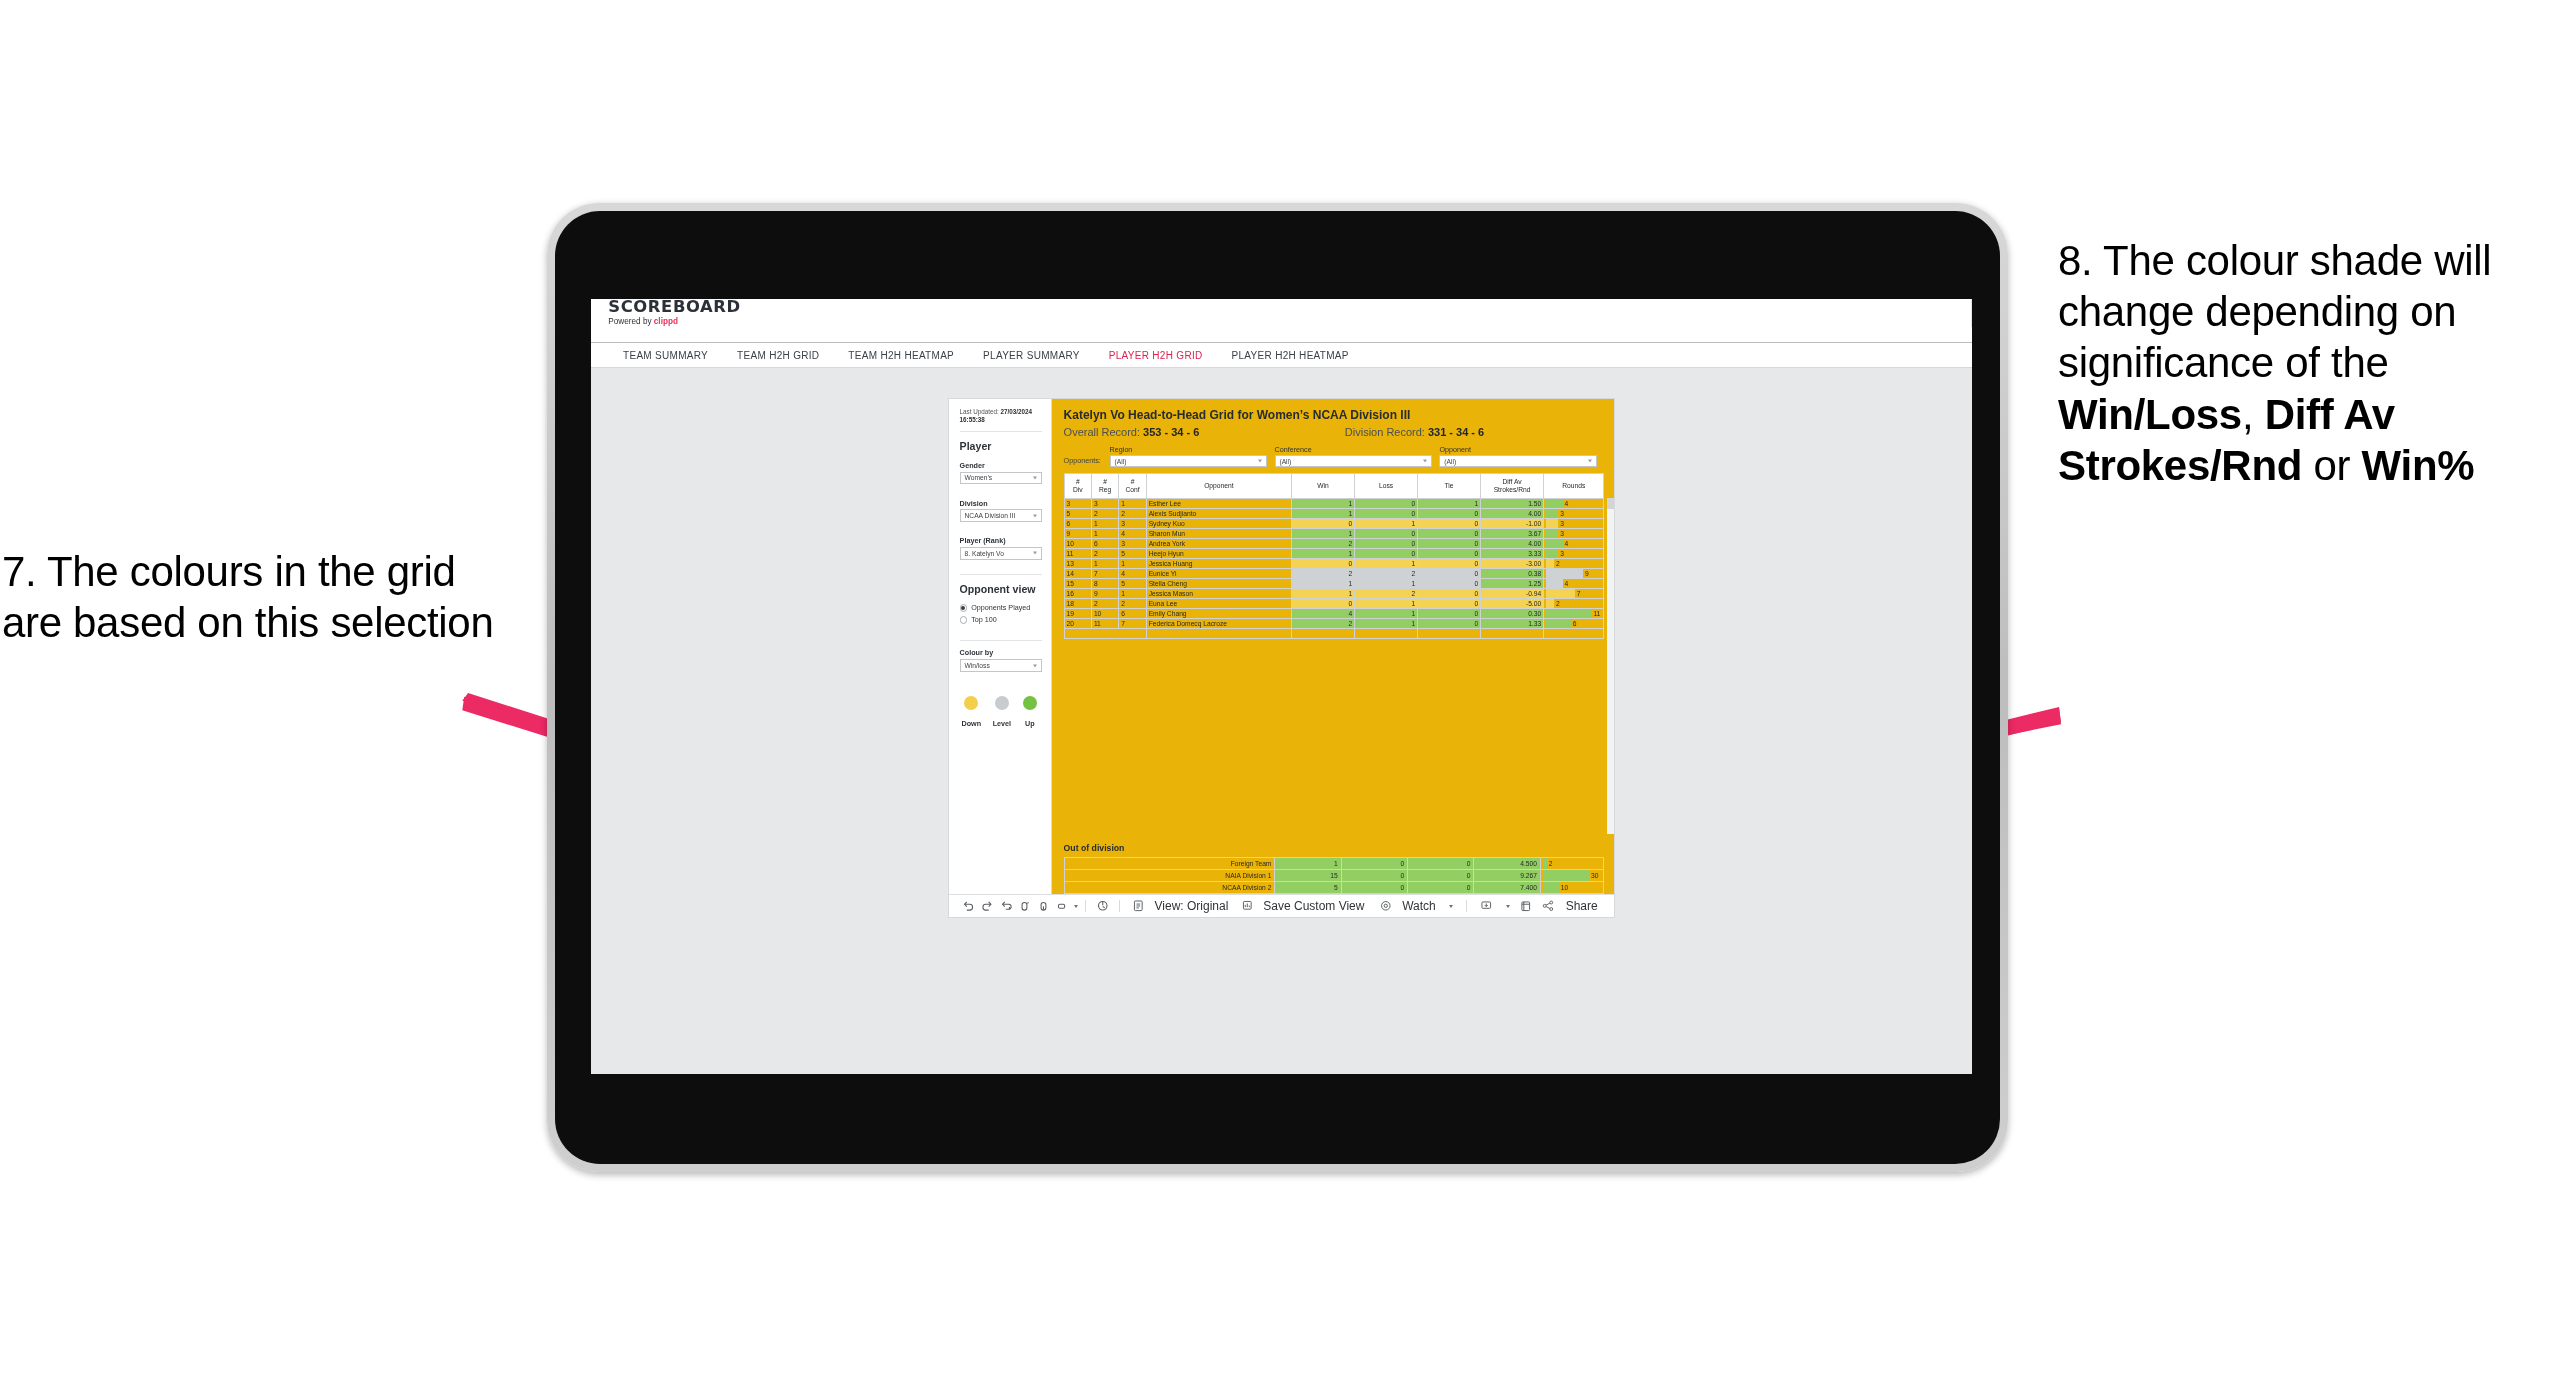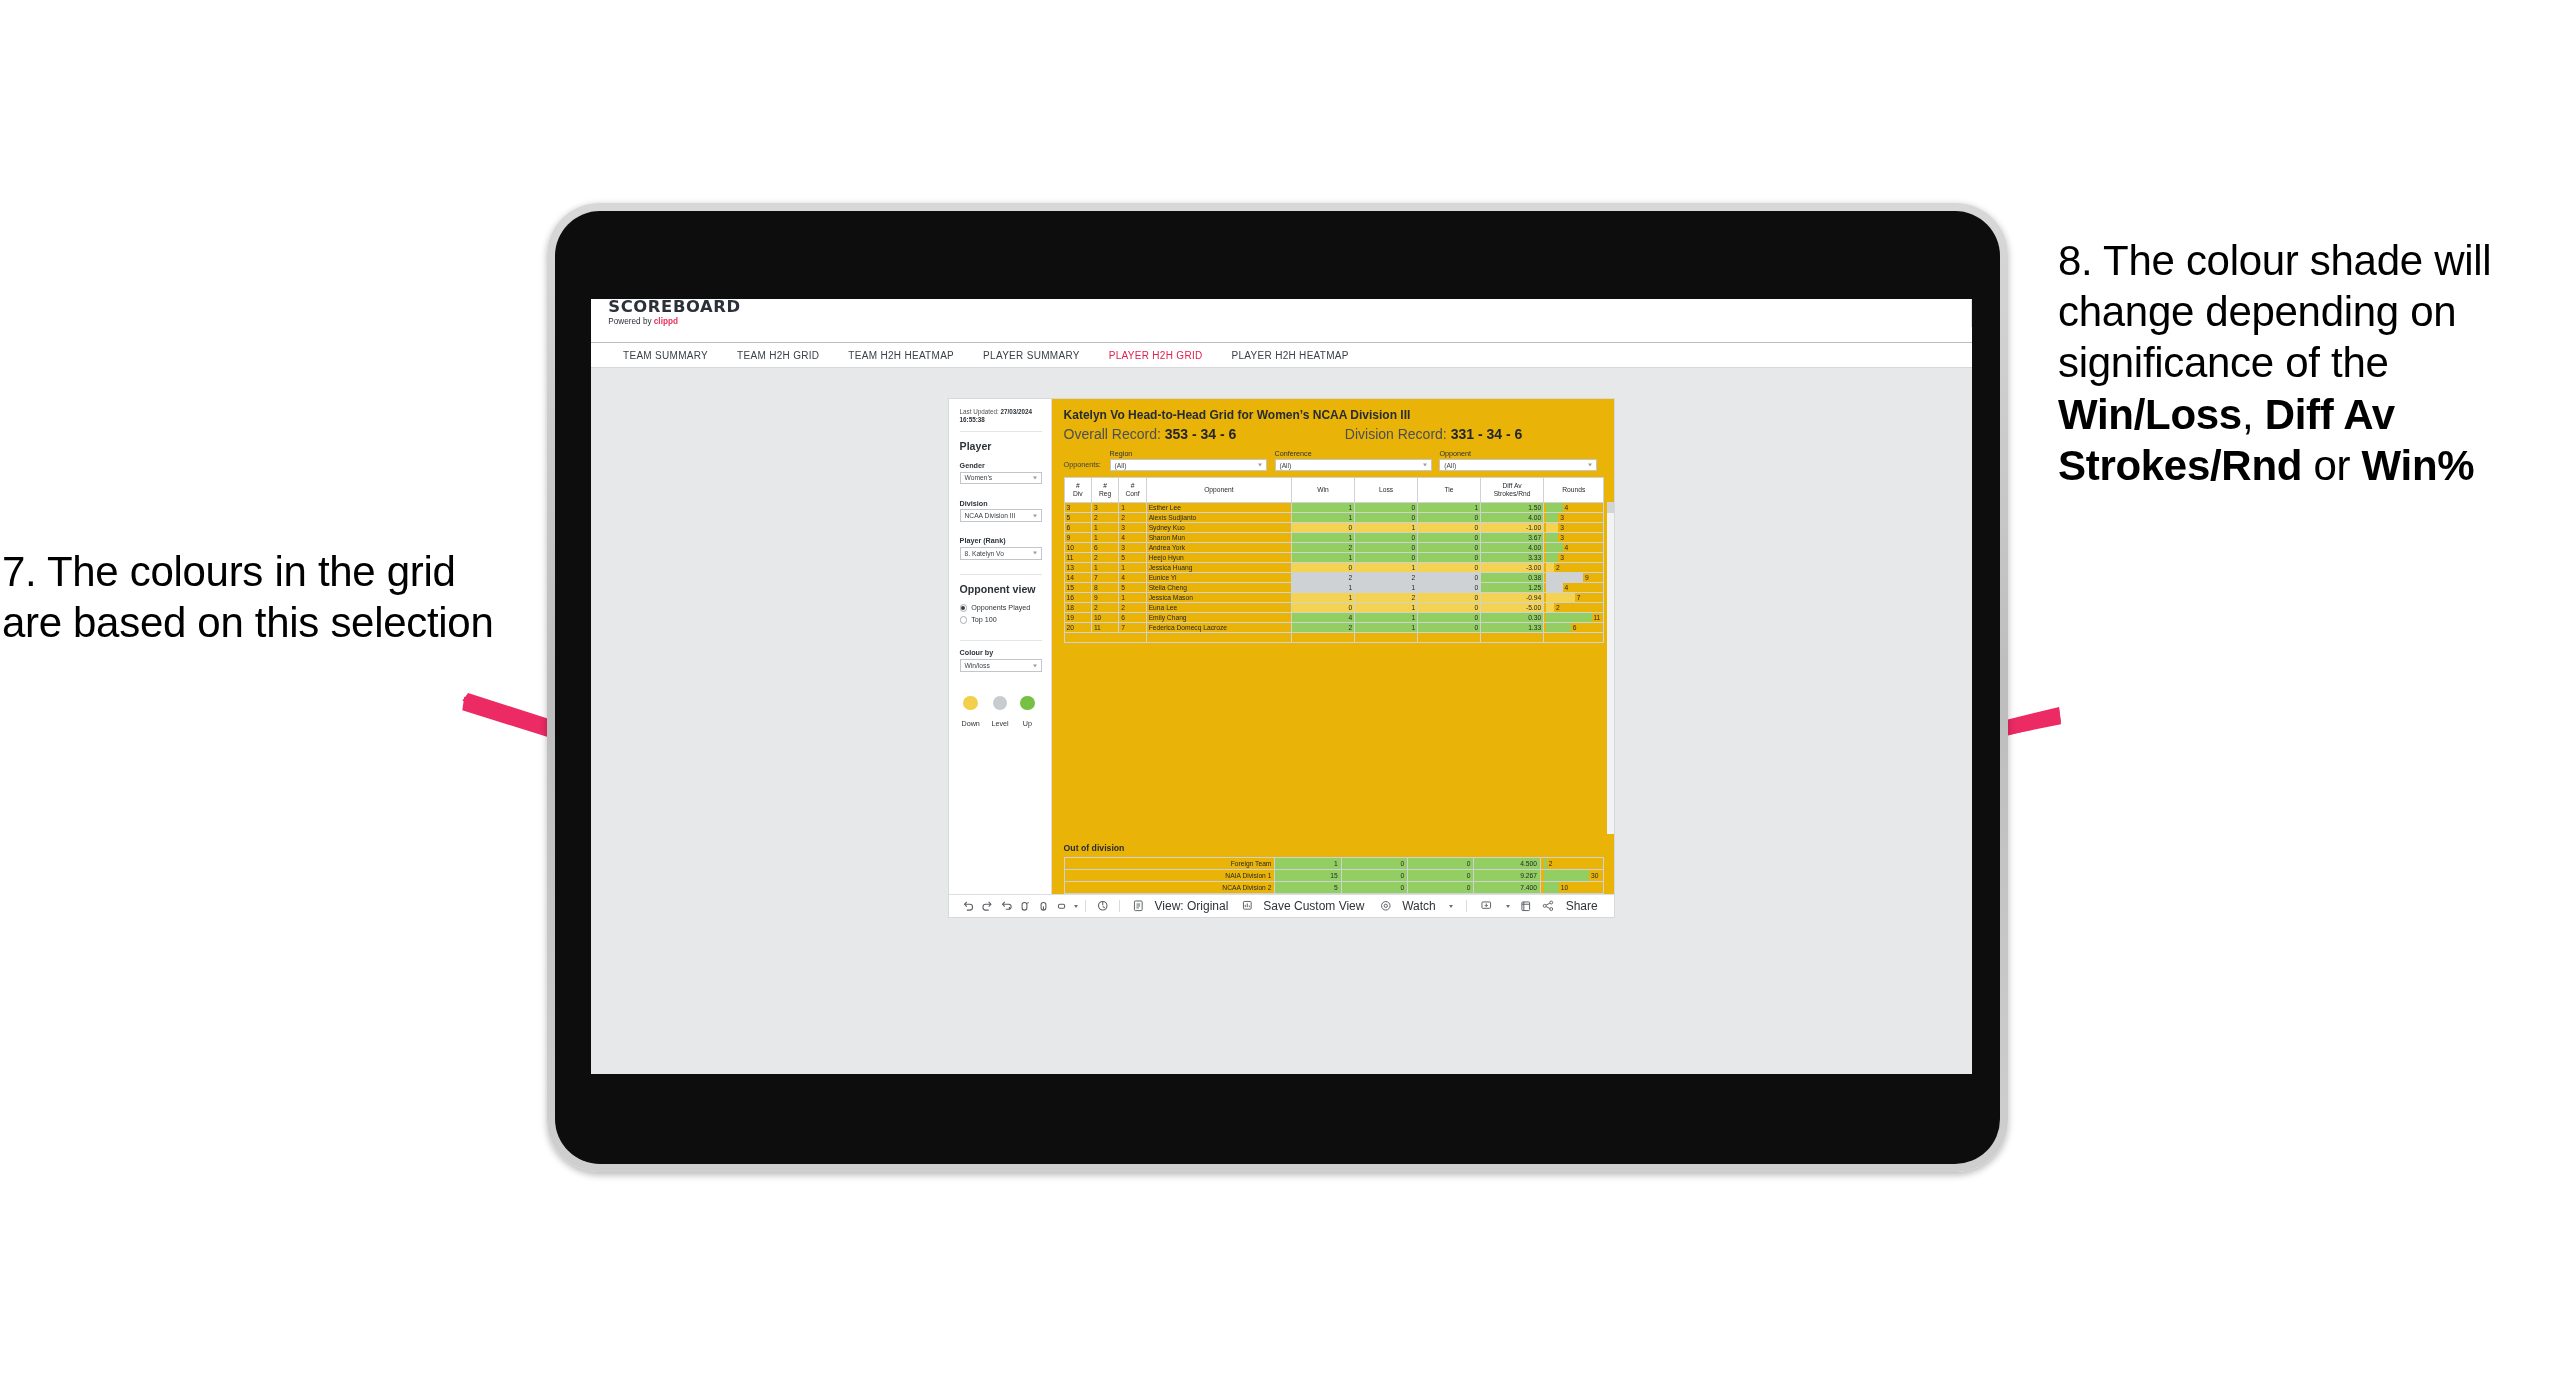--- a/index.html
+++ b/index.html
@@ -185,36 +185,36 @@
     width: 7.7px; height: 7.7px; border-radius: 50%;
     border: 1px solid #a9adb1; background: #fff;
     display: flex; align-items: center; justify-content: center;
     flex: none;
   }
   .radio.on::after {
     content: ""; width: 3.9px; height: 3.9px; border-radius: 50%;
     background: #3c4147;
   }
   .legend { display: flex; gap: 11.6px; padding-left: 1.9px; margin-top: 24px; }
-  .legend-col { display: flex; flex-direction: column; align-items: center; }
+  .legend-col { display: flex; flex-direction: column; align-items: center; font-weight: bold; }
   .legend-dot { width: 14.4px; height: 14.4px; border-radius: 50%; }
   .legend-lbl { font-size: 7.2px; color: #2f3439; margin-top: 8.7px; }
 
   
   .main {
     flex: 1; min-width: 0;
     padding: 8.7px 9.6px 0 11.6px;
     background: #eab308;
     display: flex; flex-direction: column;
   }
   .viz-title {
     font-size: 12px; font-weight: bold; color: #272c31;
     margin-bottom: 3.9px;
   }
-  .records { display: flex; font-size: 14px; color: #4a4f54; margin-bottom: 7.7px; }
+  .records { display: flex; font-size: 11px; color: #4a4f54; margin-bottom: 7.7px; }
   .records b { color: #232629; }
   .rec-overall { width: 52%; }
 
   .opp-filters { display: flex; align-items: flex-end; gap: 0; margin-bottom: 5.8px; }
   .opp-lbl { font-size: 7.2px; color: #3b4045; padding-bottom: 1.9px; width: 46px; flex: none; }
   .opp-field { flex: 1; padding-right: 7.7px; }
   .opp-field .field-label { font-weight: normal; font-size: 7.2px; margin-bottom: 1px; }
   .opp-field .select { margin-bottom: 0; height: 11.6px; }
 
   

